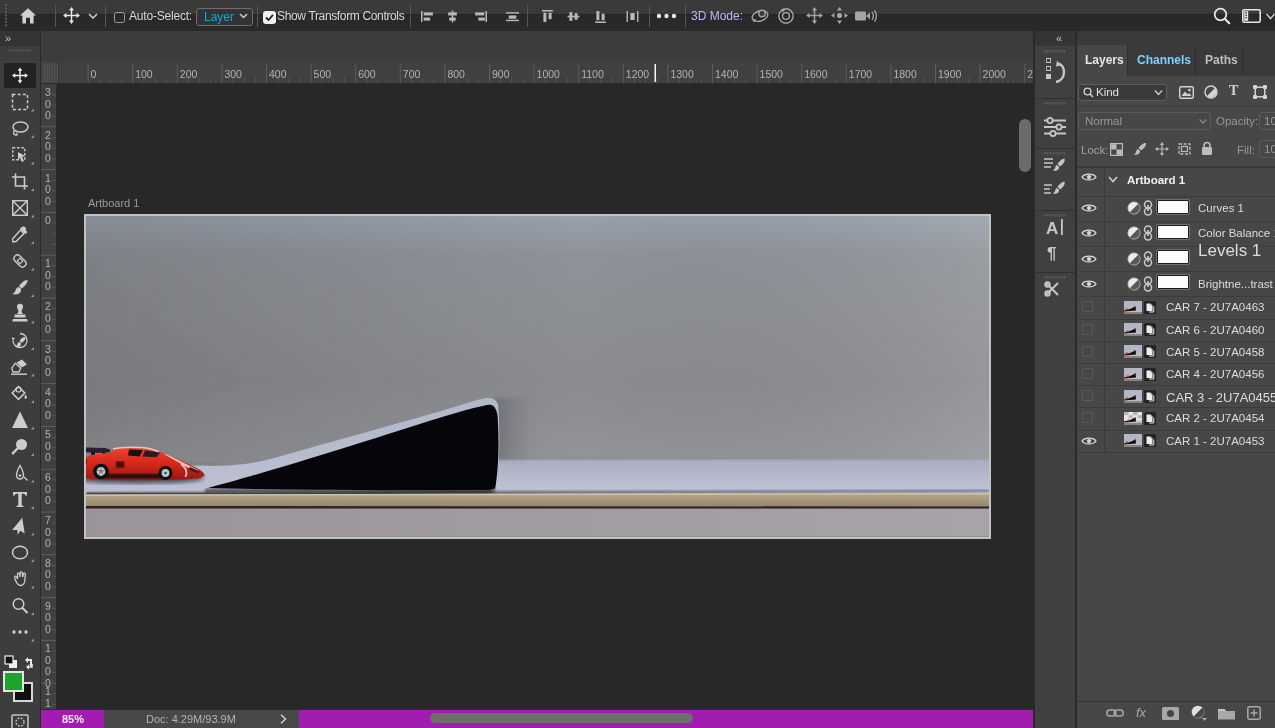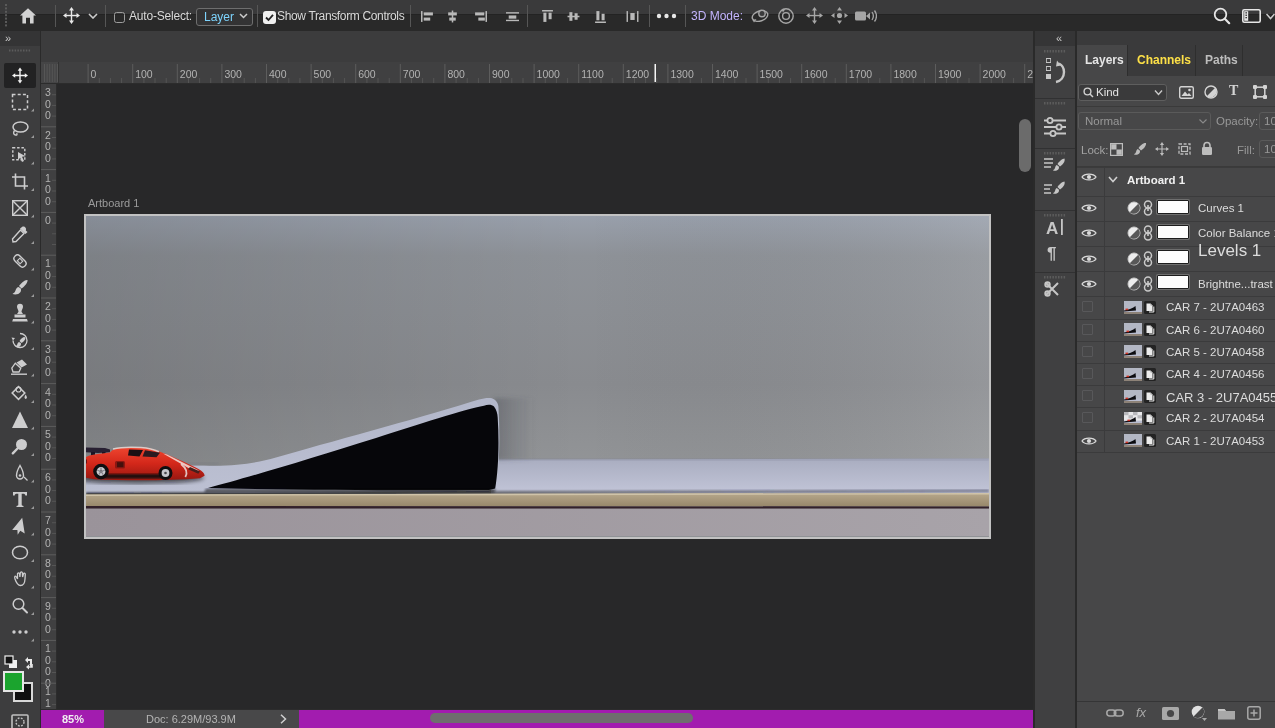--- a/index.html
+++ b/index.html
@@ -28,21 +28,21 @@
         <path d="M8.5 0 L11 3.5 L9.2 3.5 L9.2 7.8 L13.5 7.8 L13.5 6 L17 8.5 L13.5 11 L13.5 9.2 L9.2 9.2 L9.2 13.5 L11 13.5 L8.5 17 L6 13.5 L7.8 13.5 L7.8 9.2 L3.5 9.2 L3.5 11 L0 8.5 L3.5 6 L3.5 7.8 L7.8 7.8 L7.8 3.5 L6 3.5 Z"></path>
       </g>
     </svg>
 <svg class="abs" style="left:88px;top:13px" width="10" height="6" viewBox="0 0 10 6">
 <path d="M1 1 L5 5 L9 1" stroke="#cccccc" stroke-width="1.6" fill="none"></path>
     </svg>
 <div class="abs" style="left:105px;top:5px;width:1px;height:22px;background:#565656"></div>
 <div class="abs" style="left:114px;top:12px;width:11px;height:11px;border:1.5px solid #9d9d9d;border-radius:2.5px"></div>
 <div class="abs" style="left:129px;top:9px;font-size:12px;letter-spacing:-0.2px;color:#d9d9d9">Auto-Select:</div>
 <div class="abs" style="left:196px;top:8px;width:57px;height:18px;border:1px solid #6e6e6e;border-radius:3px;background:#333334"></div>
-<div class="abs" style="left:204px;top:10px;font-size:12px;color:#7dd3fc">Layer</div>
+<div class="abs" style="left:204px;top:10px;font-size:12px;color:#0ea5e9">Layer</div>
 <svg class="abs" style="left:239px;top:13px" width="9" height="6" viewBox="0 0 9 6">
 <path d="M1 1 L4.5 4.5 L8 1" stroke="#cccccc" stroke-width="1.5" fill="none"></path>
     </svg>
 <div class="abs" style="left:257px;top:5px;width:1px;height:22px;background:#565656"></div>
 <svg class="abs" style="left:263px;top:11px" width="13" height="13" viewBox="0 0 13 13">
 <rect x="0" y="0" width="13" height="13" rx="3" fill="#f0f0f0"></rect>
 <path d="M3 6.5 L5.5 9 L10 3.8" stroke="#222" stroke-width="1.8" fill="none"></path>
     </svg>
 <div class="abs" style="left:277px;top:9px;font-size:12px;letter-spacing:-0.35px;color:#d9d9d9">Show Transform Controls</div>
 <div class="abs" style="left:410px;top:5px;width:1px;height:22px;background:#565656"></div>
@@ -619,21 +619,21 @@
     <rect x="14.4" y="251.6" width="1.2" height="3.9" fill="#83838a" transform="rotate(0 15 255.5)"></rect>
     <rect x="14.4" y="251.6" width="1.2" height="3.9" fill="#83838a" transform="rotate(72 15 255.5)"></rect>
     <rect x="14.4" y="251.6" width="1.2" height="3.9" fill="#83838a" transform="rotate(144 15 255.5)"></rect>
     <rect x="14.4" y="251.6" width="1.2" height="3.9" fill="#83838a" transform="rotate(216 15 255.5)"></rect>
     <rect x="14.4" y="251.6" width="1.2" height="3.9" fill="#83838a" transform="rotate(288 15 255.5)"></rect>
   </svg>
 <div class="abs" style="left:1019px;top:119px;width:12px;height:53px;background:#6b6b6b;border-radius:6px"></div>
 <div class="abs" style="left:41px;top:709px;width:994px;height:19px;background:#a21caf;border-top:1px solid #2c2c2c">
 <div class="abs" style="left:21px;top:3px;font-size:11px;font-weight:bold;color:#f0f0f0">85%</div>
 <div class="abs" style="left:63px;top:0px;width:195px;height:18px;background:#484849"></div>
-<div class="abs" style="left:105px;top:3px;font-size:11px;color:#b4b4b4">Doc: 6.29M/93.9M</div>
+<div class="abs" style="left:105px;top:3px;font-size:11px;color:#b4b4b4">Doc: 4.29M/93.9M</div>
 <svg class="abs" style="left:239px;top:4px" width="7" height="10" viewBox="0 0 7 10">
 <path d="M1 0.8 L5.5 5 L1 9.2" stroke="#cfcfcf" stroke-width="1.5" fill="none"></path>
     </svg>
 <div class="abs" style="left:389px;top:3px;width:263px;height:10px;background:#6e6e6e;border-radius:5px"></div>
 </div>
 <div class="abs" style="left:1033px;top:31px;width:2px;height:697px;background:#2a2a2a"></div>
 <div class="abs" style="left:1035px;top:31px;width:40px;height:697px;background:#404041">
 <div class="abs" style="left:0;top:0;width:40px;height:15px;background:#353536"></div>
 <div class="abs" style="left:21px;top:1px;font-size:11px;color:#c9c9c9;letter-spacing:-1px">«</div>
 <svg class="abs" style="left:0;top:0" width="40" height="300">
@@ -716,21 +716,21 @@
       </g>
     </svg>
 </div>
 <div class="abs" style="left:1075px;top:31px;width:2px;height:697px;background:#2a2a2a"></div>
 <div class="abs" style="left:1077px;top:31px;width:198px;height:697px;background:#474748">
 <div class="abs" style="left:0;top:0;width:198px;height:14px;background:#3a3a3b"></div>
 <div class="abs" style="left:0;top:14px;width:198px;height:31px;background:#3a3a3b"></div>
 <div class="abs" style="left:0;top:14px;width:51px;height:31px;background:#474748"></div>
 <div class="abs" style="left:8px;top:22px;font-size:12px;font-weight:bold;color:#e5e5e5">Layers</div>
 <div class="abs" style="left:50px;top:14px;width:1px;height:31px;background:#2e2e2e"></div>
-<div class="abs" style="left:60px;top:22px;font-size:12px;font-weight:bold;color:#fde047">Channels</div>
+<div class="abs" style="left:60px;top:22px;font-size:12px;font-weight:bold;color:#7dd3fc">Channels</div>
 <div class="abs" style="left:118px;top:14px;width:1px;height:31px;background:#2e2e2e"></div>
 <div class="abs" style="left:128px;top:22px;font-size:12px;font-weight:bold;color:#bdbdbd">Paths</div>
 <div class="abs" style="left:165px;top:14px;width:1px;height:31px;background:#2e2e2e"></div>
 <div class="abs" style="left:1px;top:53px;width:89px;height:17px;background:#3a3a3b;border:1px solid #5e5e5e;border-radius:3px"></div>
 <svg class="abs" style="left:6px;top:56px" width="11" height="11" viewBox="0 0 11 11">
 <circle cx="4.5" cy="4.5" r="3.4" fill="none" stroke="#d0d0d0" stroke-width="1.4"></circle>
 <path d="M7 7 L10 10" stroke="#d0d0d0" stroke-width="1.5"></path>
     </svg>
 <div class="abs" style="left:19px;top:55px;font-size:11.5px;color:#e2e2e2">Kind</div>
 <svg class="abs" style="left:77px;top:59px" width="9" height="6" viewBox="0 0 9 6">

